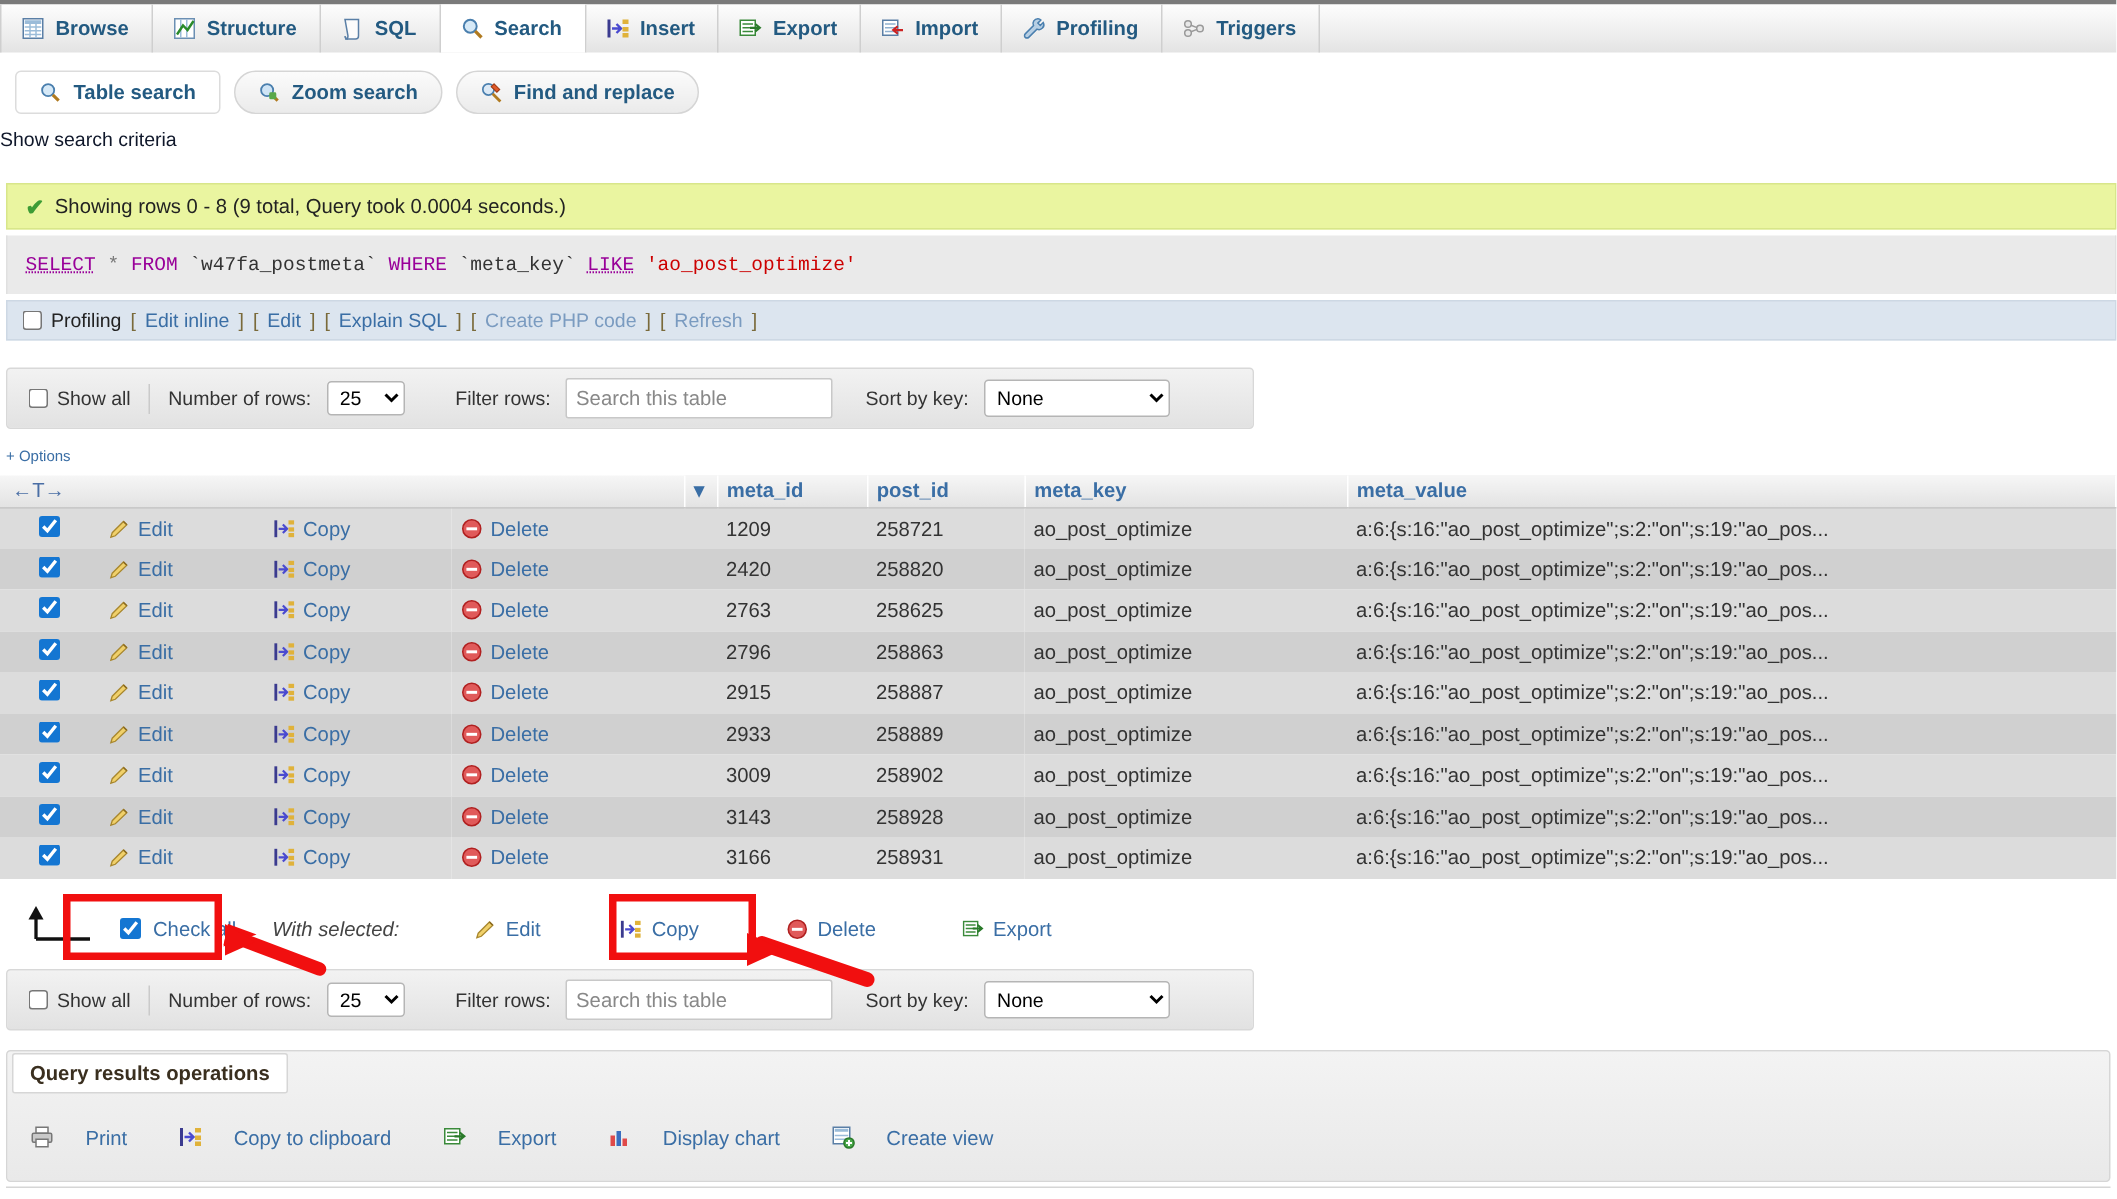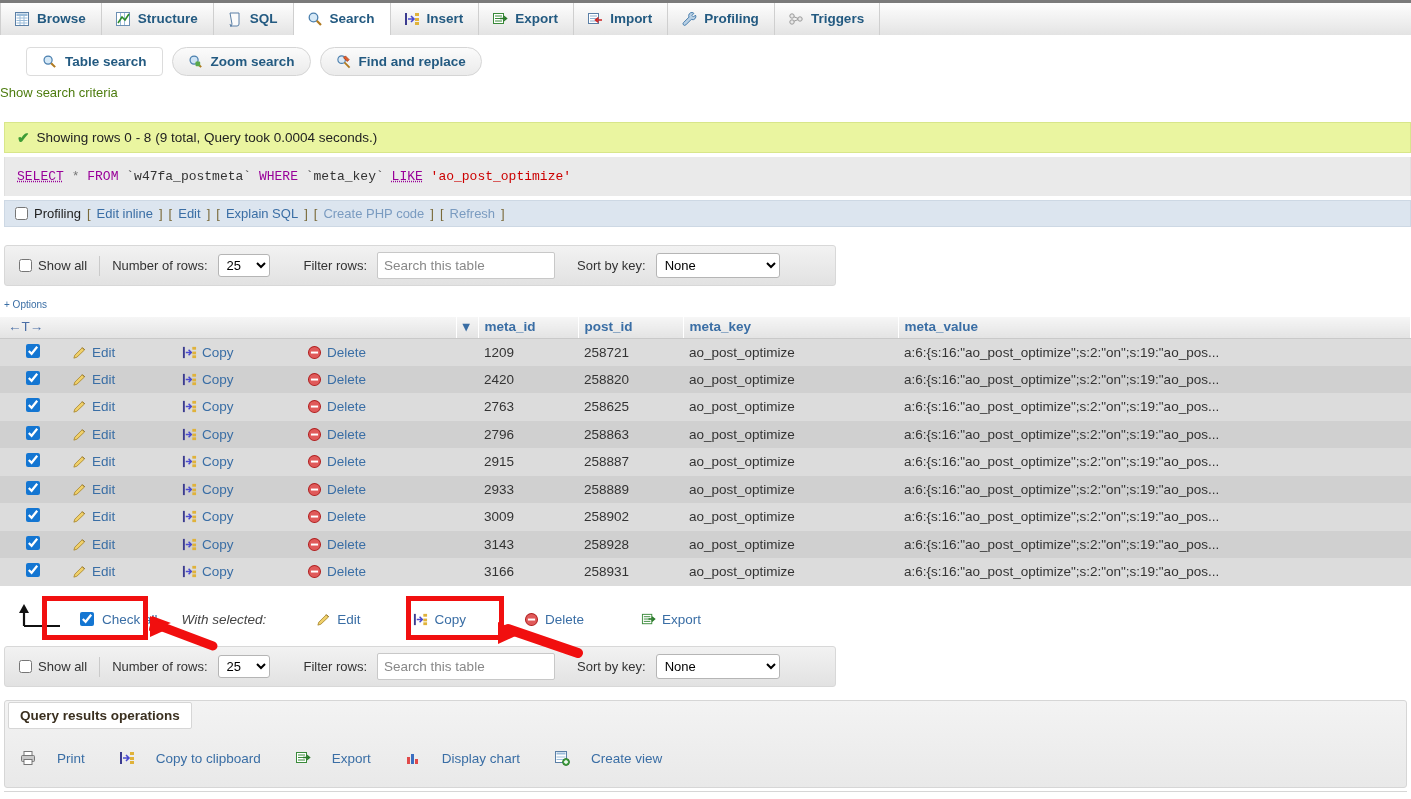--- a/index.html
+++ b/index.html
@@ -40,35 +40,35 @@
   }
   .mtab .lbl { line-height: 1; }
 
   
   .ico { display:inline-block; position:relative; flex:none; }
   .ico svg { display:block; }
 
   
   .subtabs {
     position: absolute; left: 0; top: 46px; height: 30px;
-    display: flex; align-items: center; gap: 9px; padding-left: 26px;
+    display: flex; align-items: center; gap: 9px; padding-left: 10px;
   }
   .pill {
     display: flex; align-items: center; gap: 8px;
     height: 29px; padding: 0 15px;
     border: 1px solid #d5d5d5; border-radius: 15px;
     background: linear-gradient(to bottom,#fbfbfb,#ebebeb);
     color: #235a81; font-weight: bold; font-size: 13.5px;
     cursor: pointer; white-space: nowrap;
   }
   .pill.active { background: #ffffff; border-radius: 4px; border-color: #dcdcdc; }
 
   .showcrit {
     position: absolute; left: 0; top: 85px;
-    color: #4d7c0f; font-size: 13px; cursor: pointer;
+    color: #0f172a; font-size: 13px; cursor: pointer;
   }
 
   
   .banner {
     position: absolute; left: 4px; top: 122px; width: 1407px; height: 31px;
     background: #eaf5a0; border: 1px solid #d8e68a;
     display: flex; align-items: center; gap: 7px; padding-left: 12px;
     font-size: 13.5px; color: #222;
   }
   .banner .chk { color: #3d9c35; font-size: 15px; font-weight: bold; }

